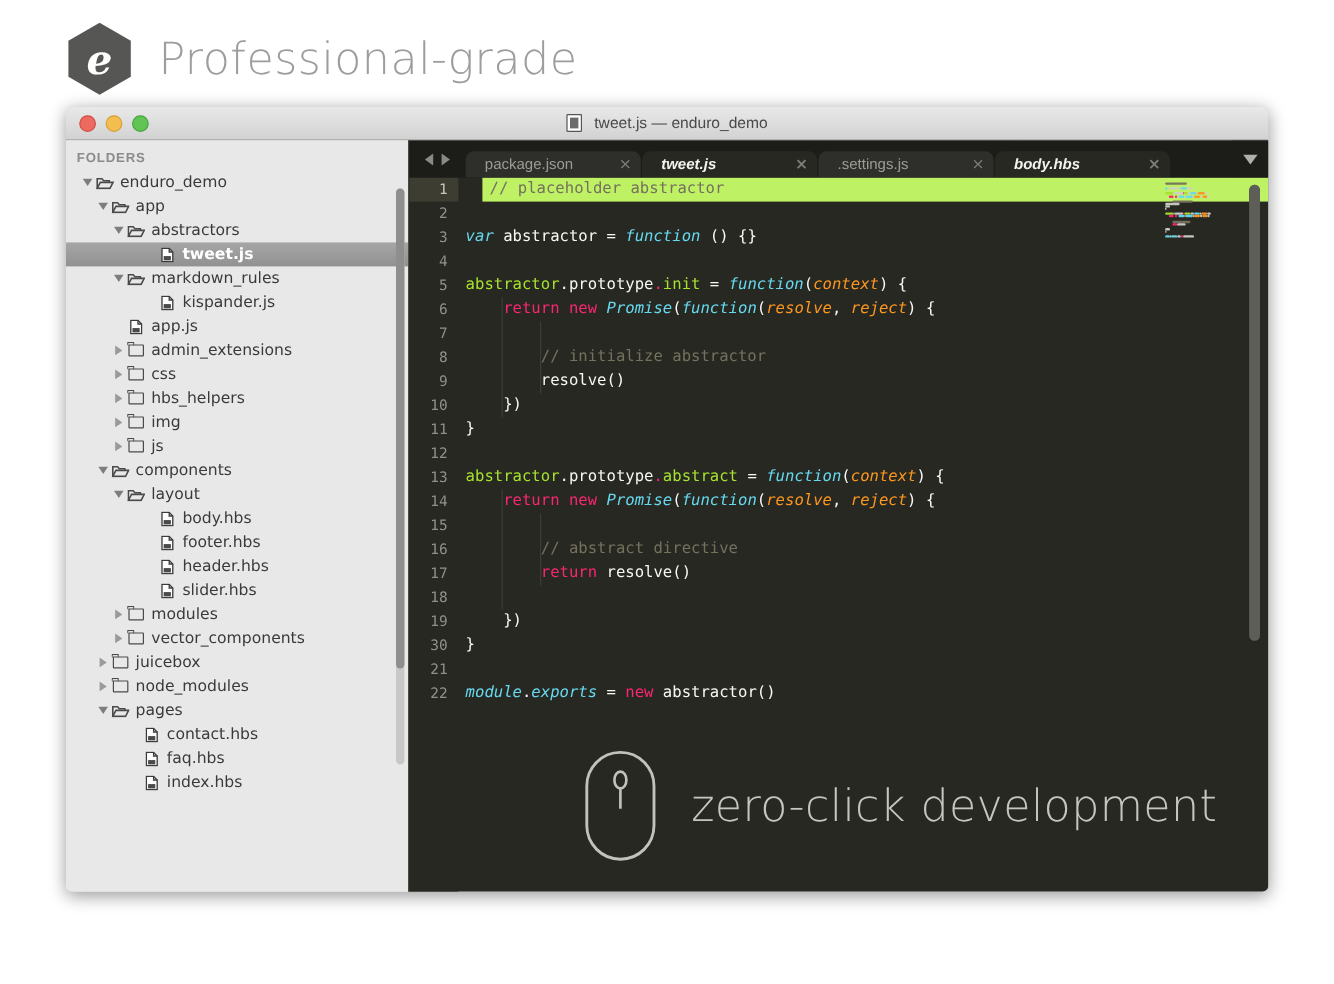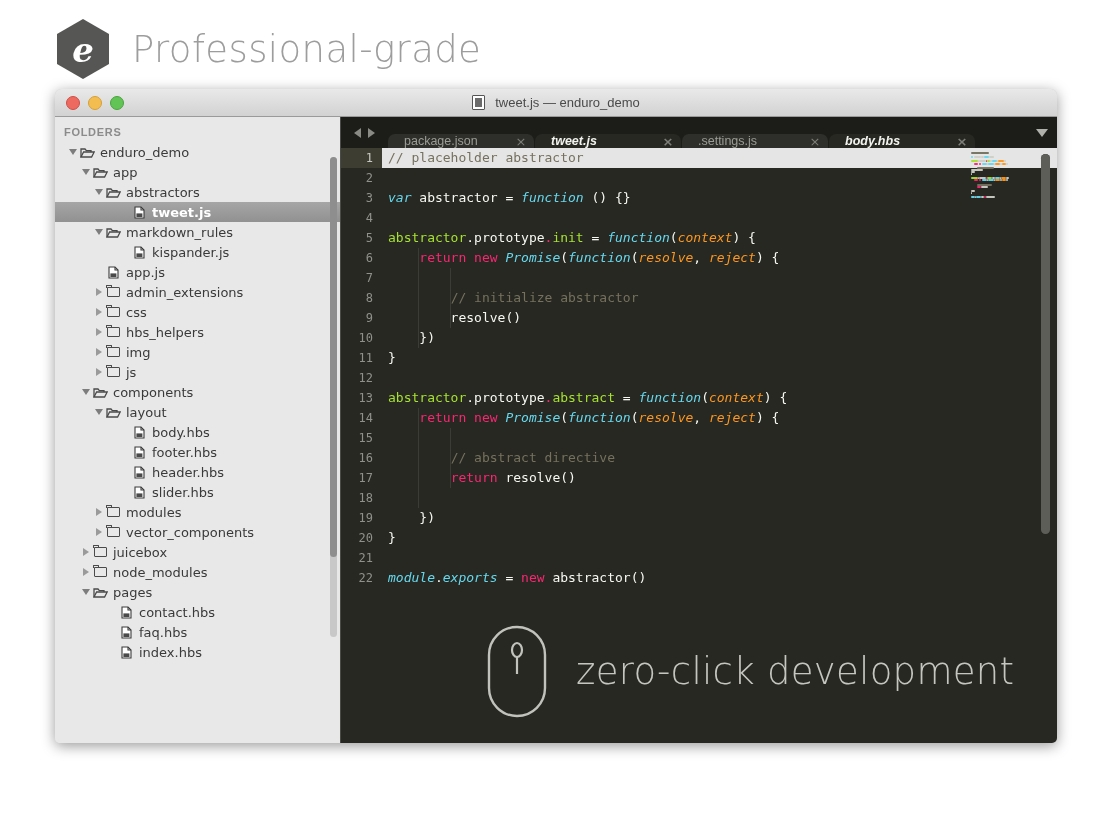--- a/index.html
+++ b/index.html
@@ -99,21 +99,21 @@
     border-left:1px solid #4a4a46;}
   #tabbar{
     height:31px;background:#1c1c19;display:flex;align-items:flex-end;
     position:relative;
   }
   #navarrows{width:47px;flex:0 0 47px;display:flex;align-items:center;justify-content:center;gap:7px;height:31px;}
   .navtri{width:0;height:0;}
   .navtri.left{border-top:5px solid transparent;border-bottom:5px solid transparent;border-right:7px solid #8a8a85;}
   .navtri.right{border-top:5px solid transparent;border-bottom:5px solid transparent;border-left:7px solid #8a8a85;}
   .tab{
-    height:14px;min-width:130px;display:flex;align-items:center;
+    height:22px;min-width:130px;display:flex;align-items:center;
     padding:0 0 0 16px;border-radius:7px 7px 0 0;
     font-size:12.5px;color:#9c9c96;position:relative;
     background:#2e2e2a;margin-right:1px;flex:0 0 auto;
   }
   .tab.active{background:#272822;color:#f2f2ee;font-style:italic;font-weight:bold;}
   .tab-label{flex:1;white-space:nowrap;}
   .tab-close{
     width:26px;text-align:center;font-size:13px;color:#7e7e78;
     font-family:"DejaVu Sans", sans-serif;
   }
@@ -132,21 +132,21 @@
     height:20px;line-height:20px;text-align:right;padding-right:9px;
     font-family:"DejaVu Sans Mono", monospace;font-size:12px;color:#90918b;
   }
   .ln.cur{background:#3e3d32;color:#c8c8c2;}
   #code{
     position:absolute;left:41px;top:0;right:0;height:100%;
     font-family:"DejaVu Sans Mono", monospace;font-size:13px;
     white-space:pre;
   }
   .cl{height:20px;line-height:20px;padding-left:6px;}
-  .cl.cur{background:#e5e5e5;}
+  .cl.cur{background:#bef264;margin-left:20px;}
   .c-cmt{color:#75715e;}
   .c-kw{color:#66d9ef;font-style:italic;}
   .c-kw2{color:#f92672;}
   .c-fn{color:#a6e22e;}
   .c-param{color:#fd971f;font-style:italic;}
   .c-plain{color:#f8f8f2;}
   .c-cls{color:#66d9ef;font-style:italic;}
 
   #indentguides{position:absolute;left:41px;top:0;right:0;height:100%;pointer-events:none;}
   .iguide{position:absolute;width:1px;background:#3b3c35;}
@@ -561,21 +561,21 @@
             <div class="ln">10</div>
             <div class="ln">11</div>
             <div class="ln">12</div>
             <div class="ln">13</div>
             <div class="ln">14</div>
             <div class="ln">15</div>
             <div class="ln">16</div>
             <div class="ln">17</div>
             <div class="ln">18</div>
             <div class="ln">19</div>
-            <div class="ln">20</div>
+            <div class="ln">30</div>
             <div class="ln">21</div>
             <div class="ln">22</div>
           </div>
         <div id="indentguides">
           <div class="iguide" style="left:36px;top:100px;height:100px;"></div>
           <div class="iguide" style="left:68px;top:120px;height:60px;"></div>
           <div class="iguide" style="left:36px;top:260px;height:100px;"></div>
           <div class="iguide" style="left:68px;top:280px;height:60px;"></div>
         </div>
         <div id="code"><div class="cl cur"><span class="c-cmt">// placeholder abstractor</span></div><div class="cl">&nbsp;</div><div class="cl"><span class="c-kw">var</span><span class="c-plain"> </span><span class="c-plain">abstractor</span><span class="c-plain"> = </span><span class="c-kw">function</span><span class="c-plain"> () {}</span></div><div class="cl">&nbsp;</div><div class="cl"><span class="c-fn">abstractor</span><span class="c-plain">.</span><span class="c-plain">prototype</span><span class="c-kw2">.</span><span class="c-fn">init</span><span class="c-plain"> = </span><span class="c-kw">function</span><span class="c-plain">(</span><span class="c-param">context</span><span class="c-plain">) {</span></div><div class="cl"><span class="c-plain">    </span><span class="c-kw2">return</span><span class="c-plain"> </span><span class="c-kw2">new</span><span class="c-plain"> </span><span class="c-cls">Promise</span><span class="c-plain">(</span><span class="c-kw">function</span><span class="c-plain">(</span><span class="c-param">resolve</span><span class="c-plain">, </span><span class="c-param">reject</span><span class="c-plain">) {</span></div><div class="cl">&nbsp;</div><div class="cl"><span class="c-plain">        </span><span class="c-cmt">// initialize abstractor</span></div><div class="cl"><span class="c-plain">        resolve()</span></div><div class="cl"><span class="c-plain">    })</span></div><div class="cl"><span class="c-plain">}</span></div><div class="cl">&nbsp;</div><div class="cl"><span class="c-fn">abstractor</span><span class="c-plain">.</span><span class="c-plain">prototype</span><span class="c-kw2">.</span><span class="c-fn">abstract</span><span class="c-plain"> = </span><span class="c-kw">function</span><span class="c-plain">(</span><span class="c-param">context</span><span class="c-plain">) {</span></div><div class="cl"><span class="c-plain">    </span><span class="c-kw2">return</span><span class="c-plain"> </span><span class="c-kw2">new</span><span class="c-plain"> </span><span class="c-cls">Promise</span><span class="c-plain">(</span><span class="c-kw">function</span><span class="c-plain">(</span><span class="c-param">resolve</span><span class="c-plain">, </span><span class="c-param">reject</span><span class="c-plain">) {</span></div><div class="cl">&nbsp;</div><div class="cl"><span class="c-plain">        </span><span class="c-cmt">// abstract directive</span></div><div class="cl"><span class="c-plain">        </span><span class="c-kw2">return</span><span class="c-plain"> resolve()</span></div><div class="cl">&nbsp;</div><div class="cl"><span class="c-plain">    })</span></div><div class="cl"><span class="c-plain">}</span></div><div class="cl">&nbsp;</div><div class="cl"><span class="c-cls">module</span><span class="c-plain">.</span><span class="c-cls">exports</span><span class="c-plain"> = </span><span class="c-kw2">new</span><span class="c-plain"> abstractor()</span></div></div>

